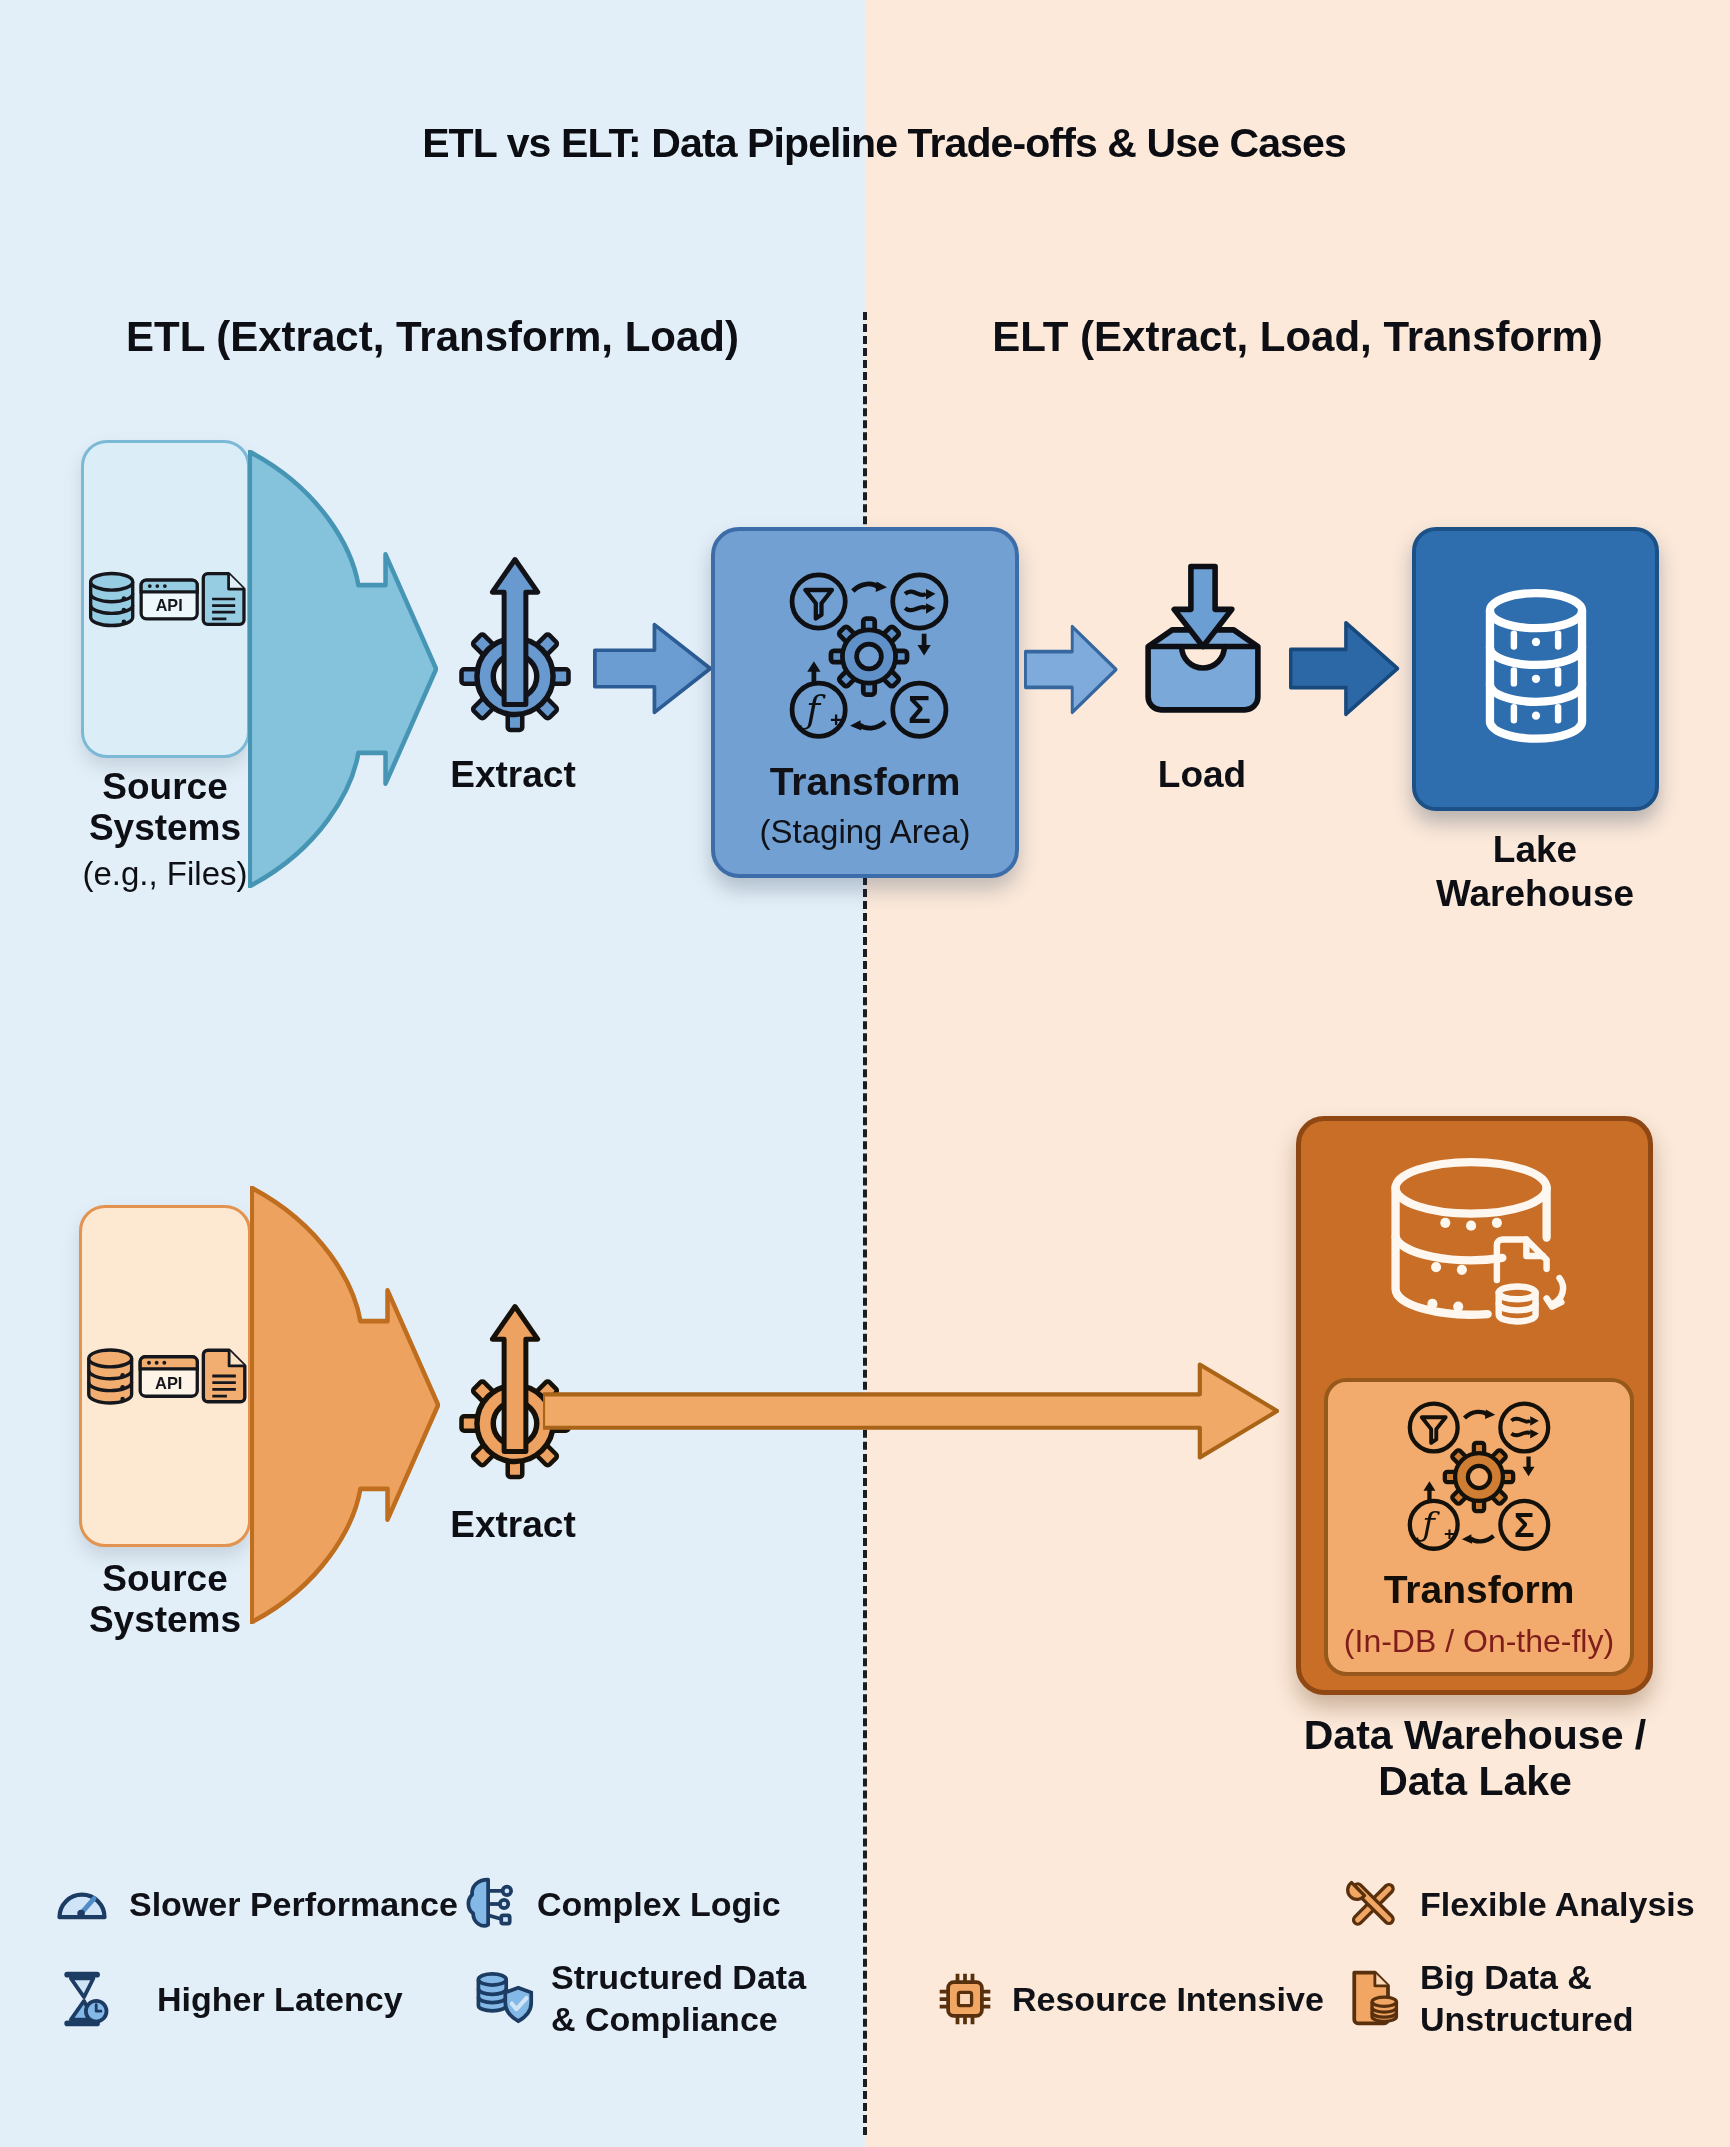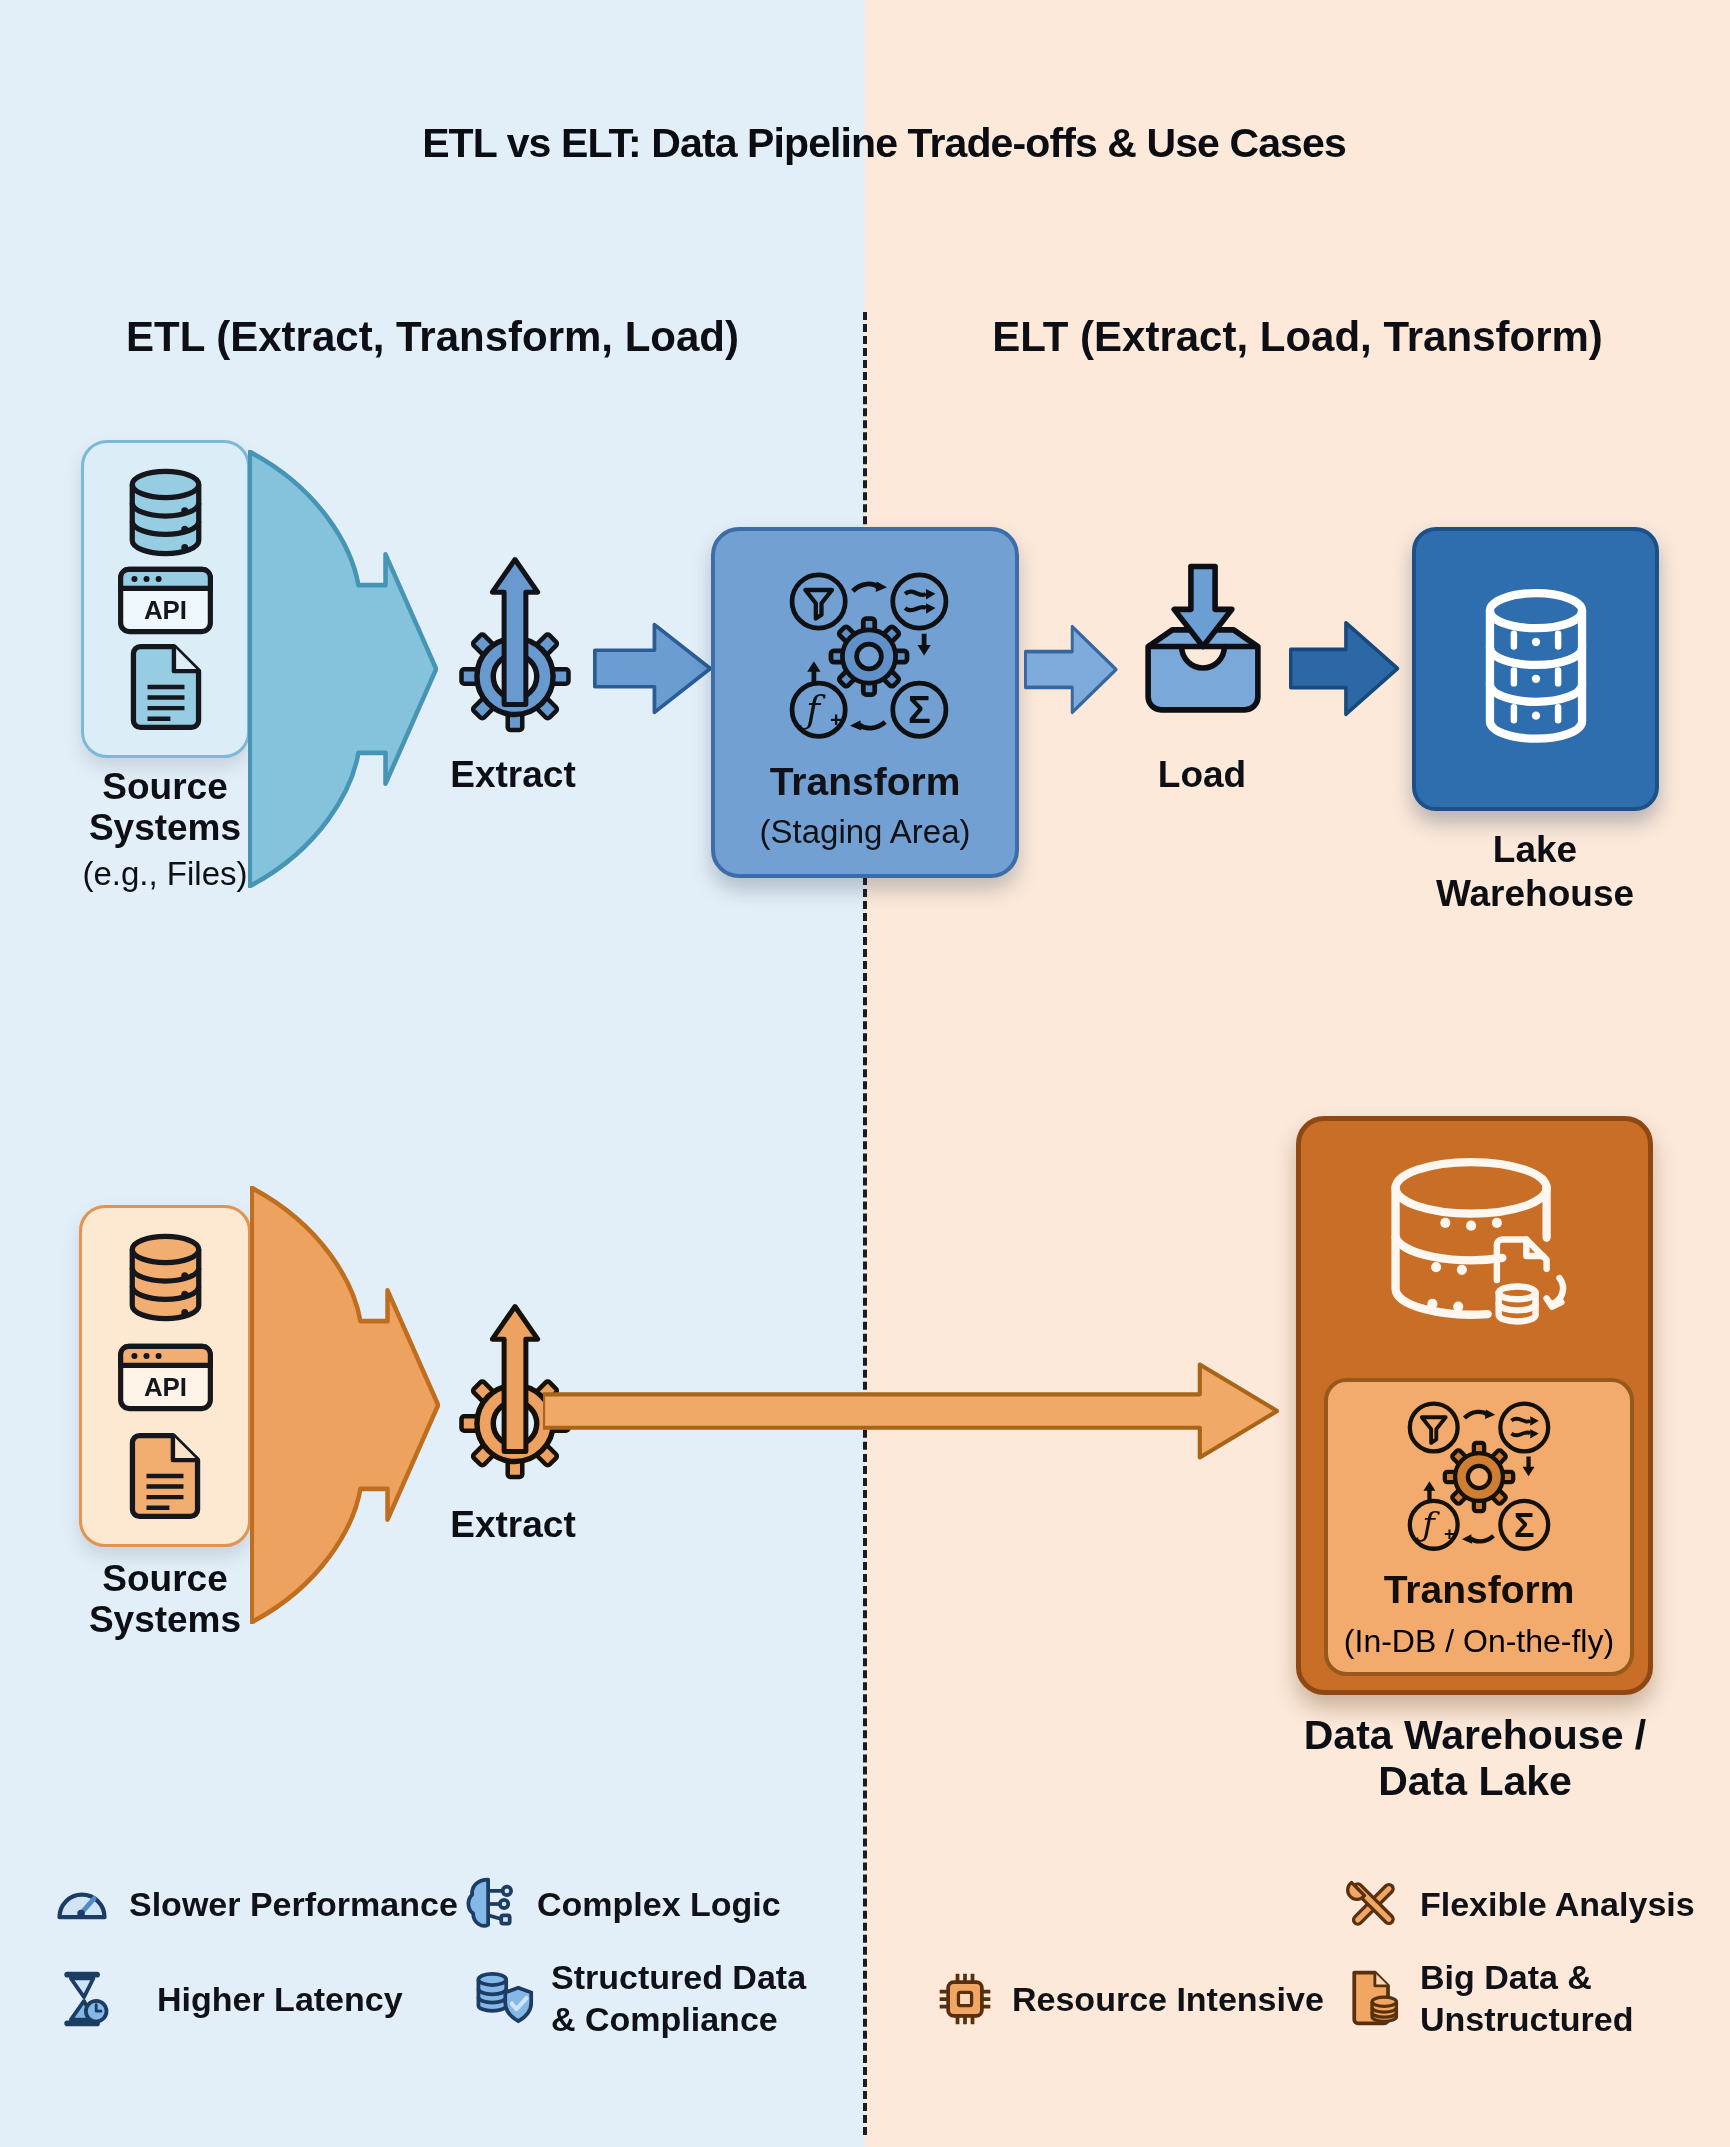--- a/index.html
+++ b/index.html
@@ -6,21 +6,21 @@
   body{font-family:"Liberation Sans", sans-serif; color:#101218;}
   .canvas{position:relative;width:1730px;height:2148px;overflow:hidden;
     background:linear-gradient(90deg,#e3eff8 0,#e3eff8 865px,#fce9da 865px,#fce9da 100%);}
   .abs{position:absolute;}
   .title{position:absolute;left:0;top:93px;width:100%;text-align:center;
     font-size:41px;font-weight:700;letter-spacing:-0.9px;color:#0b0d12;margin-left:19px;}
   .col-header{position:absolute;top:313px;width:865px;text-align:center;
     font-size:42px;font-weight:700;color:#0d0f14;}
   .divider{position:absolute;left:863px;top:312px;height:1823px;width:0;
     border-left:4.7px dashed #1b1d22;}
-  .srcbox{position:absolute;border-radius:26px;display:flex;flex-direction:column;
+  .srcbox{position:absolute;border-radius:26px;display:flex;flex-direction:row;
     align-items:center;justify-content:space-between;padding:24px 0;
     box-shadow:0 9.3px 18.6px rgba(40,60,90,.15);box-sizing:border-box;}
   .srcbox.blue{background:#dbeef7;border:3.7px solid #7cb9d6;}
   .srcbox.orange{background:#fde8d2;border:3.7px solid #e2934f;}
   .nodelabel{position:absolute;text-align:center;font-weight:700;font-size:37px;
     line-height:41px;color:#0d0f14;}
   .nodelabel .sub{font-weight:400;font-size:33px;margin-top:5px;}
   .tbox{position:absolute;left:711px;top:527px;width:308px;height:351px;background:#72a0d2;
     border:4.7px solid #3c6da8;border-radius:28px;box-sizing:border-box;
     box-shadow:0 11.2px 20.5px rgba(30,50,80,.25);}
@@ -28,21 +28,21 @@
   .tbox .t2{position:absolute;left:0;right:0;top:282px;text-align:center;font-size:33px;}
   .dwbox{position:absolute;left:1412px;top:527px;width:247px;height:284px;background:#2e6eae;
     border:4.7px solid #1c5187;border-radius:24px;box-sizing:border-box;
     box-shadow:0 11.2px 20.5px rgba(30,50,80,.3);}
   .eltbox{position:absolute;left:1296px;top:1116px;width:357px;height:579px;background:#c86e27;
     border:5.6px solid #8f4714;border-radius:28px;box-sizing:border-box;
     box-shadow:0 13px 22.4px rgba(90,50,10,.3);}
   .innerbox{position:absolute;left:23px;top:257px;width:310px;height:298px;background:#f2ab6d;
     border:4.7px solid #97591b;border-radius:22.4px;box-sizing:border-box;}
   .innerbox .t1{position:absolute;left:0;right:0;top:186px;text-align:center;font-size:39px;font-weight:700;color:#130e07;}
-  .innerbox .t2{position:absolute;left:0;right:0;top:241px;text-align:center;font-size:32px;color:#000000;}
+  .innerbox .t2{position:absolute;left:0;right:0;top:241px;text-align:center;font-size:32px;color:#7f1d1d;}
   .legend-item{position:absolute;display:flex;align-items:center;gap:17px;}
   .llabel{font-size:34px;font-weight:700;color:#101218;line-height:42px;}
   .llabel span{display:block;}
   .blue-ico{--dk:#1d3c64;--fl:#84b8e6;--lt:#cfe4f6;--ac:#4f8cc7;}
   .orange-ico{--dk:#58300d;--fl:#f1a763;--lt:#fbd9b8;--ac:#c97a2e;}
   .src-blue{--dbfill:#97cde2;--apibody:#eef7fb;--foldfill:#ddeef6;}
   .src-orange{--dbfill:#f2ae70;--apibody:#fdf3e6;--foldfill:#fbe3c8;}
   svg{display:block;}
 </style>
 </head>

